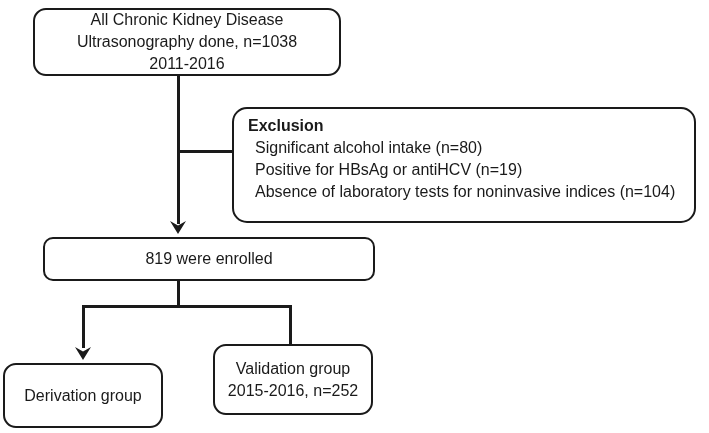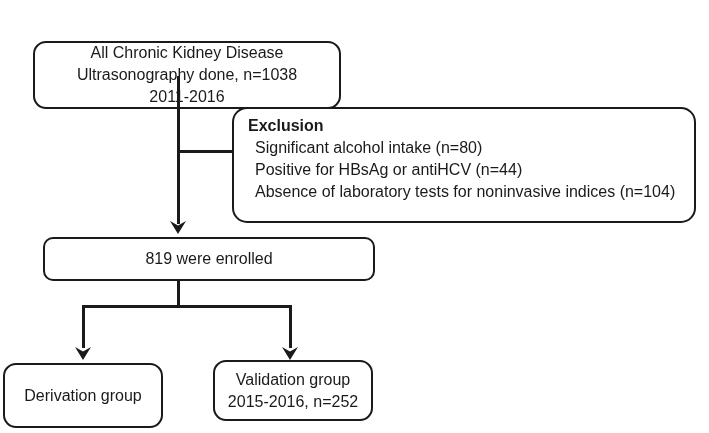--- a/index.html
+++ b/index.html
@@ -45,25 +45,25 @@
   }
   .arrowhead {
     position: absolute;
     width: 16px;
     height: 13px;
     background: #1a1a1a;
     clip-path: polygon(0 0, 50% 35%, 100% 0, 50% 100%);
   }
 
   
-  .box-top        { left: 33px;  top: 8px;   width: 308px; height: 68px; margin-top: 33px; }
+  .box-top        { left: 33px;  top: 8px;   width: 308px; height: 68px; }
   .box-exclusion  { left: 232px; top: 107px; width: 464px; height: 116px; border-radius: 15px; }
   .box-enrolled   { left: 43px;  top: 237px; width: 332px; height: 44px; border-radius: 10px; }
   .box-derivation { left: 3px;   top: 363px; width: 160px; height: 65px; }
-  .box-validation { left: 213px; top: 360px; width: 160px; height: 61px; }
+  .box-validation { left: 213px; top: 344px; width: 160px; height: 71px; }
 
   .line-top-down      { left: 176.5px; top: 76px;  width: 3px;   height: 148px; }
   .arrow-top-down     { left: 170px;   top: 221px; }
   .line-branch-excl   { left: 178px;   top: 150px; width: 54px;  height: 3px; }
   .line-enrolled-stub { left: 176.5px; top: 281px; width: 3px;   height: 27px; }
   .line-split         { left: 81.5px;  top: 305px; width: 210px; height: 3px; }
   .line-left-down     { left: 81.5px;  top: 305px; width: 3px;   height: 43px; }
   .arrow-left-down    { left: 75px;    top: 347px; }
   .line-right-down    { left: 288.5px; top: 305px; width: 3px;   height: 43px; }
   .arrow-right-down   { left: 282px;   top: 347px; }
@@ -80,21 +80,21 @@
   </div>
 
   <div class="vline line-top-down"></div>
   <div class="arrowhead arrow-top-down"></div>
 
   <div class="hline line-branch-excl"></div>
 
   <div class="node box-exclusion left-align">
     <span class="bold">Exclusion</span>
     <span class="indent">Significant alcohol intake (n=80)</span>
-    <span class="indent">Positive for HBsAg or antiHCV (n=44)</span>
+    <span class="indent">Positive for HBsAg or antiHCV (n=19)</span>
     <span class="indent">Absence of laboratory tests for noninvasive indices (n=104)</span>
   </div>
 
   <div class="node box-enrolled">
     <span>819 were enrolled</span>
   </div>
 
   <div class="vline line-enrolled-stub"></div>
   <div class="hline line-split"></div>
   <div class="vline line-left-down"></div>

